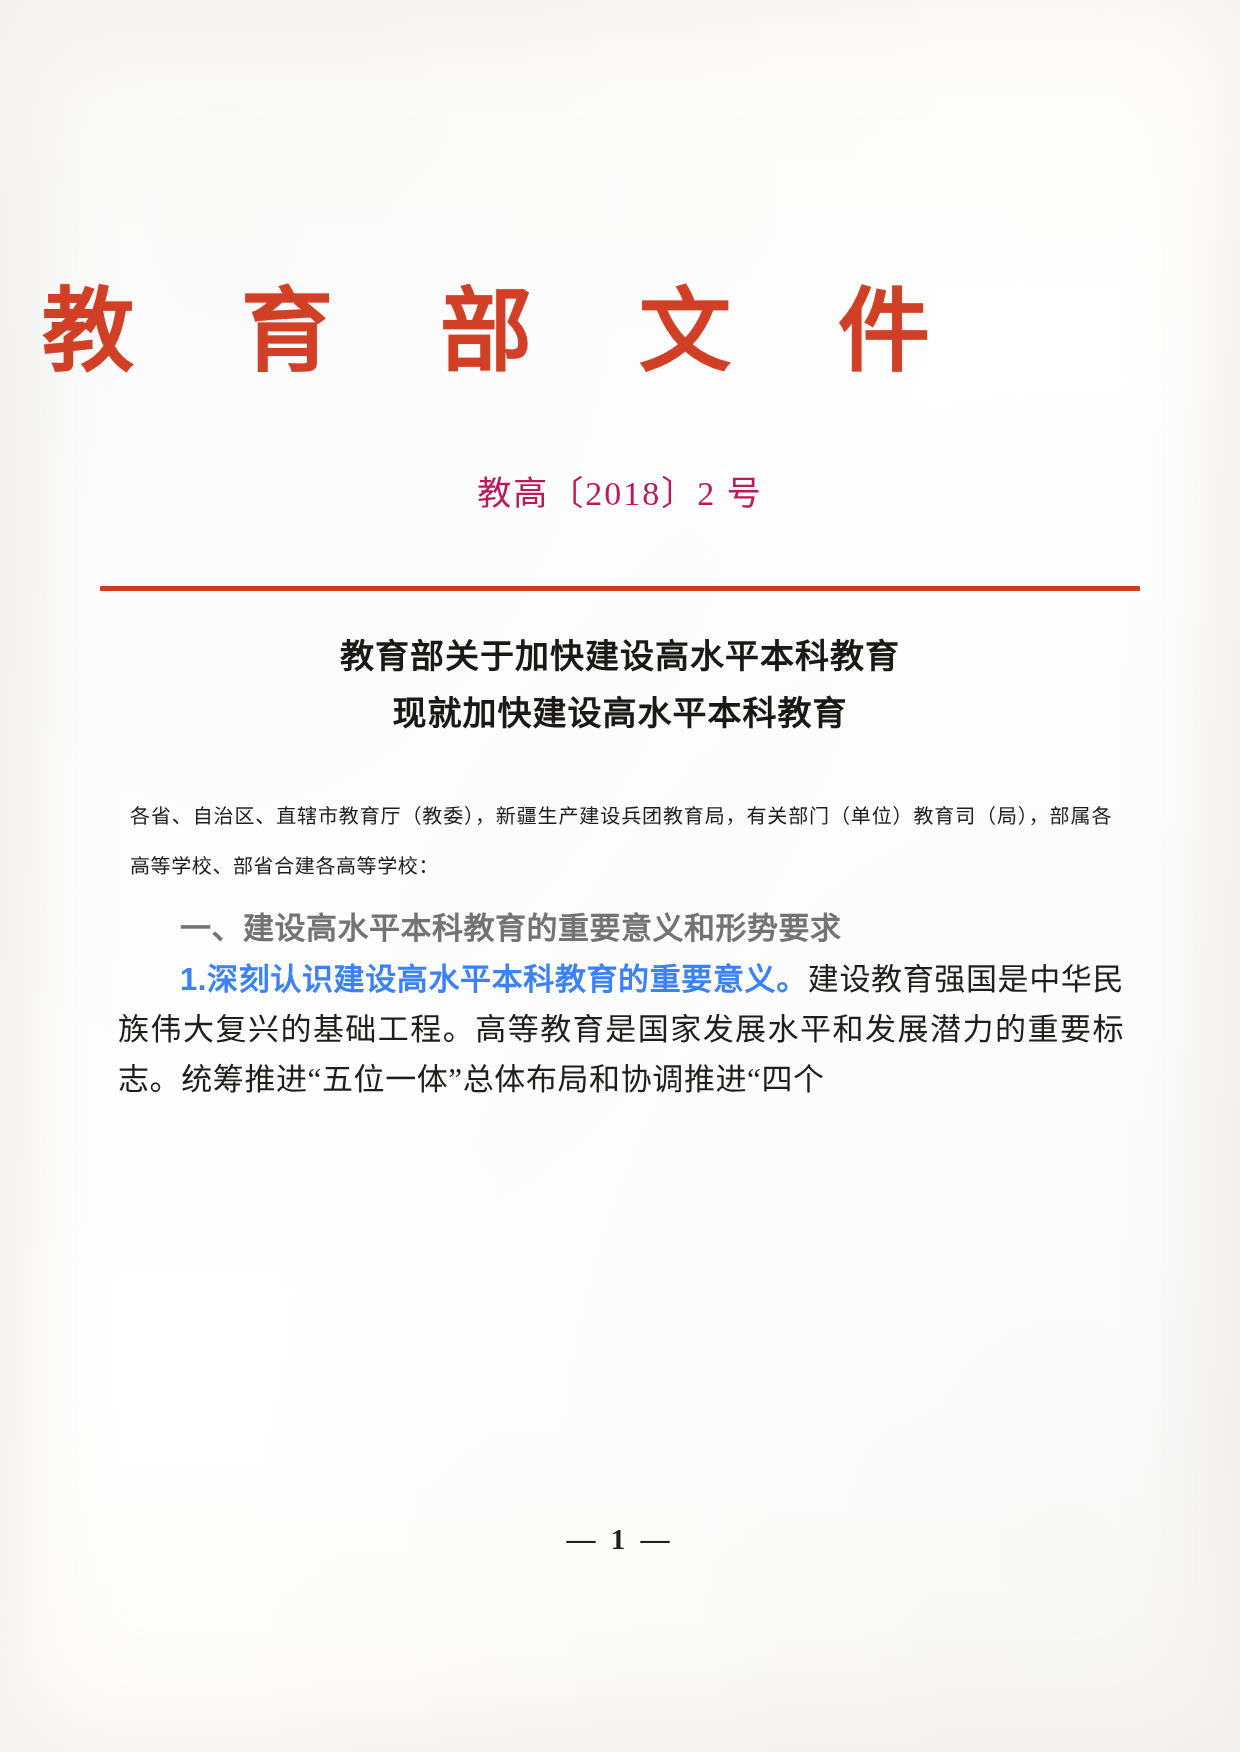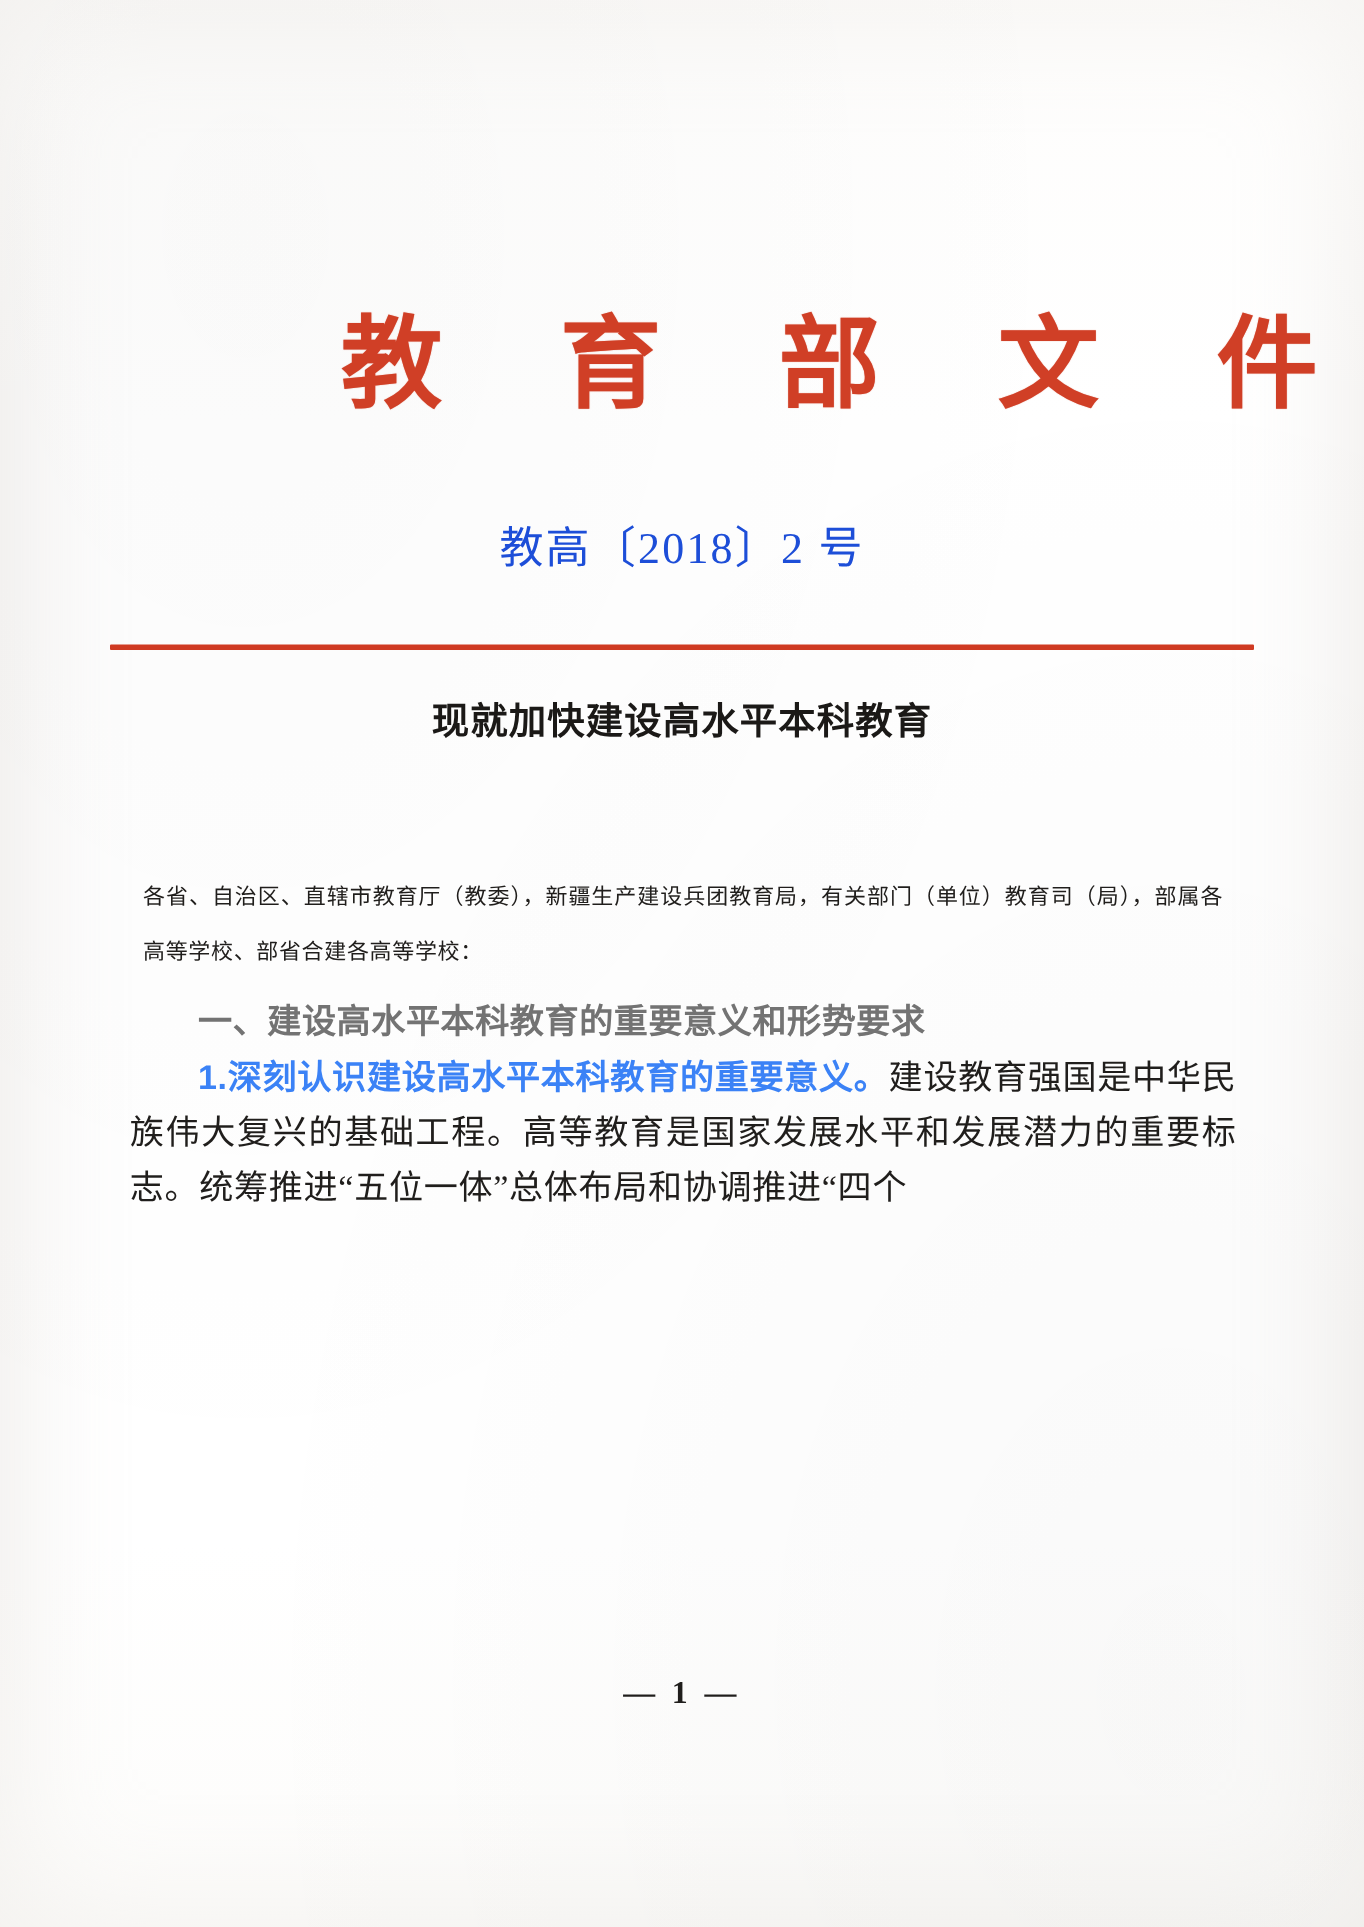--- a/index.html
+++ b/index.html
@@ -33,43 +33,43 @@
       radial-gradient(ellipse at 86% 88%, rgba(0,0,0,0.022) 0%, rgba(0,0,0,0) 58%),
       linear-gradient(180deg, rgba(252,251,249,0.55) 0%, rgba(255,255,255,0) 22%, rgba(255,255,255,0) 80%, rgba(250,249,246,0.5) 100%);
   }
 
   
   .masthead {
     position: absolute;
     left: 0;
     right: 0;
     top: 286px;
-    text-align: right;
+    text-align: left;
   }
   .masthead-title {
     display: inline-block;
     color: #d03f26;
     font-family: "Liberation Serif", "DejaVu Serif", serif;
     font-weight: 700;
     font-size: 92px;
     line-height: 1;
     letter-spacing: 42px;
     text-indent: 42px;
     white-space: nowrap;
     text-shadow: 0 0 1px rgba(208,63,38,0.55);
   }
 
   .doc-number {
     position: absolute;
     left: 0;
     right: 0;
     top: 466px;
     text-align: center;
-    font-size: 40px;
-    color: #1d4ed8;
+    font-size: 34px;
+    color: #be185d;
     letter-spacing: 2px;
     font-family: "Liberation Serif", "DejaVu Serif", serif;
   }
 
   .red-rule {
     position: absolute;
     left: 100px;
     width: 1040px;
     top: 586px;
     height: 5px;
@@ -161,20 +161,21 @@
 
   <div class="masthead">
     <div class="masthead-title">教 育 部 文 件</div>
   </div>
 
   <div class="doc-number">教高〔2018〕2 号</div>
 
   <div class="red-rule"></div>
 
   <div class="doc-title">
+    <span class="line">教育部关于加快建设高水平本科教育</span>
     <span class="line">现就加快建设高水平本科教育</span>
   </div>
 
   <div class="body-block">
 
     <p class="para">各省、自治区、直辖市教育厅（教委），新疆生产建设兵团教育局，有关部门（单位）教育司（局），部属各高等学校、部省合建各高等学校：</p>
 
 
     <p class="heading-1">一、建设高水平本科教育的重要意义和形势要求</p>
 

